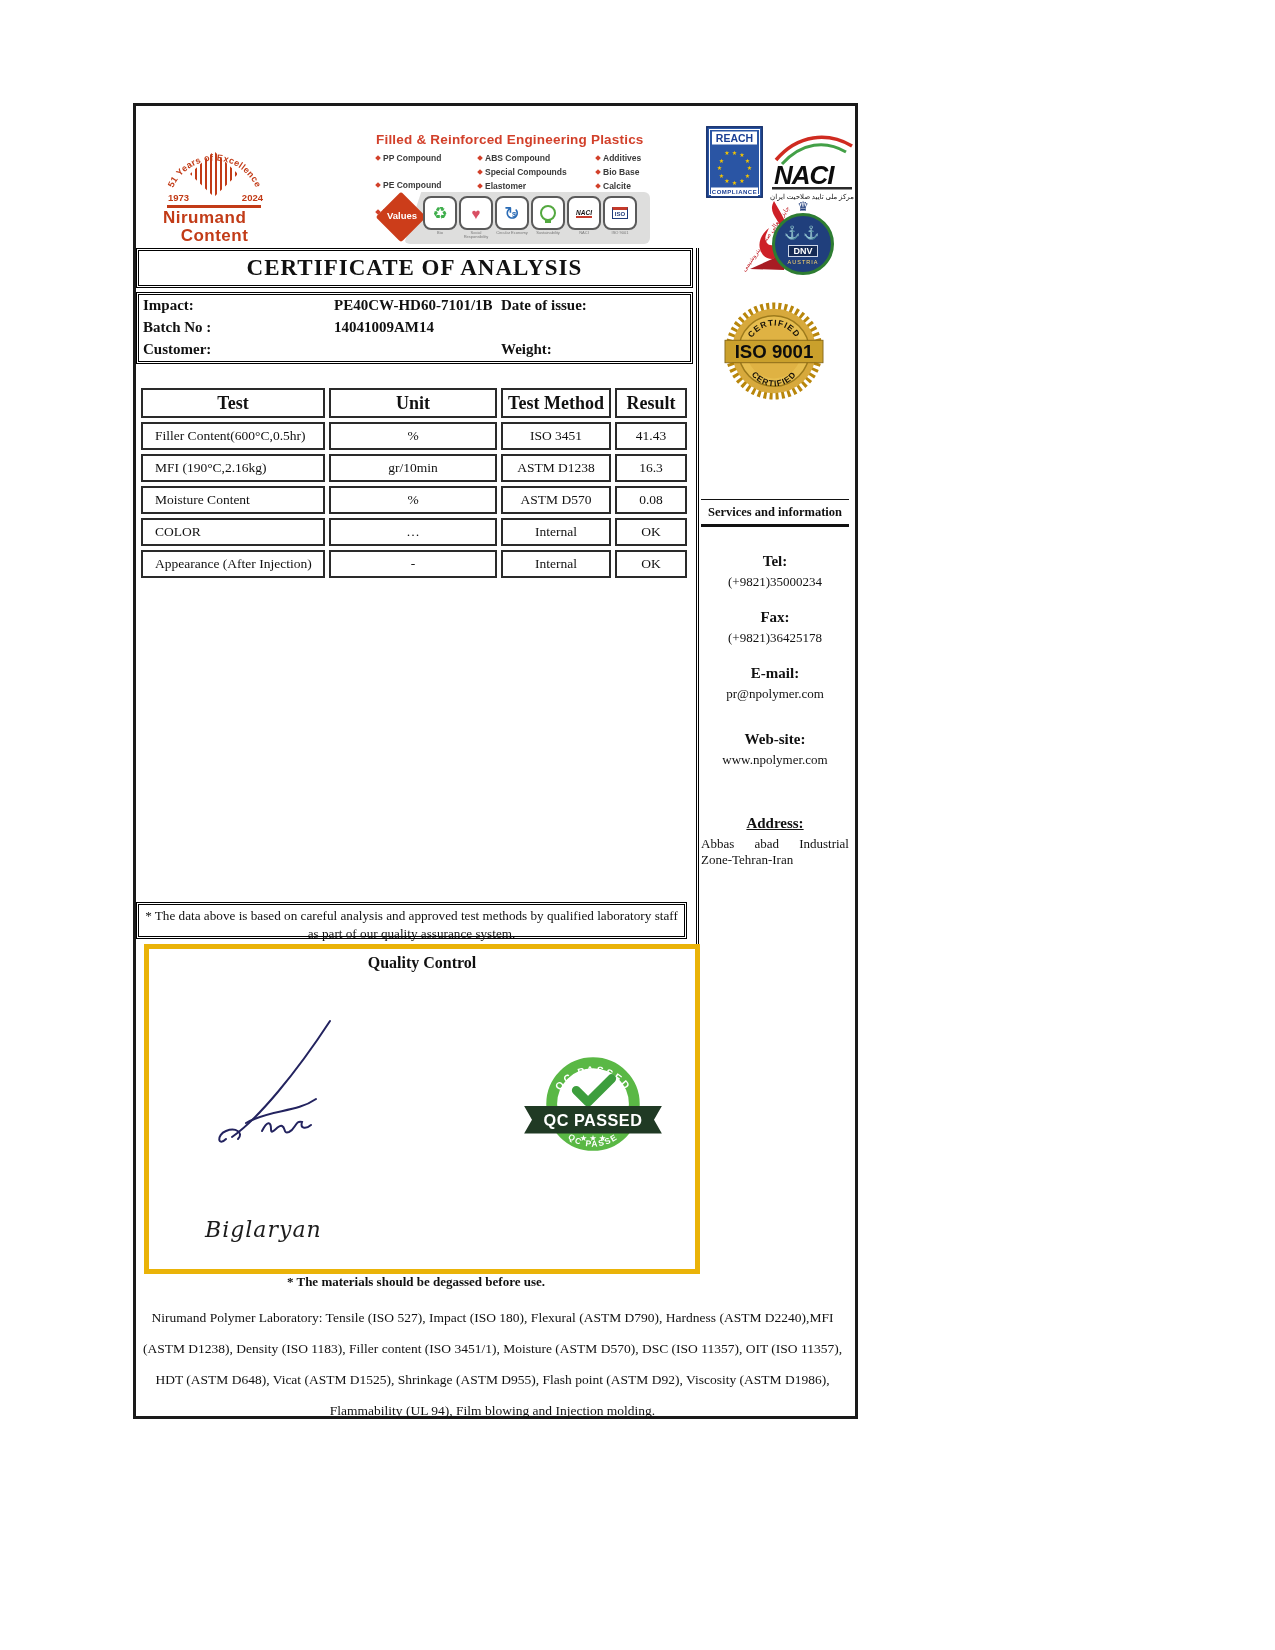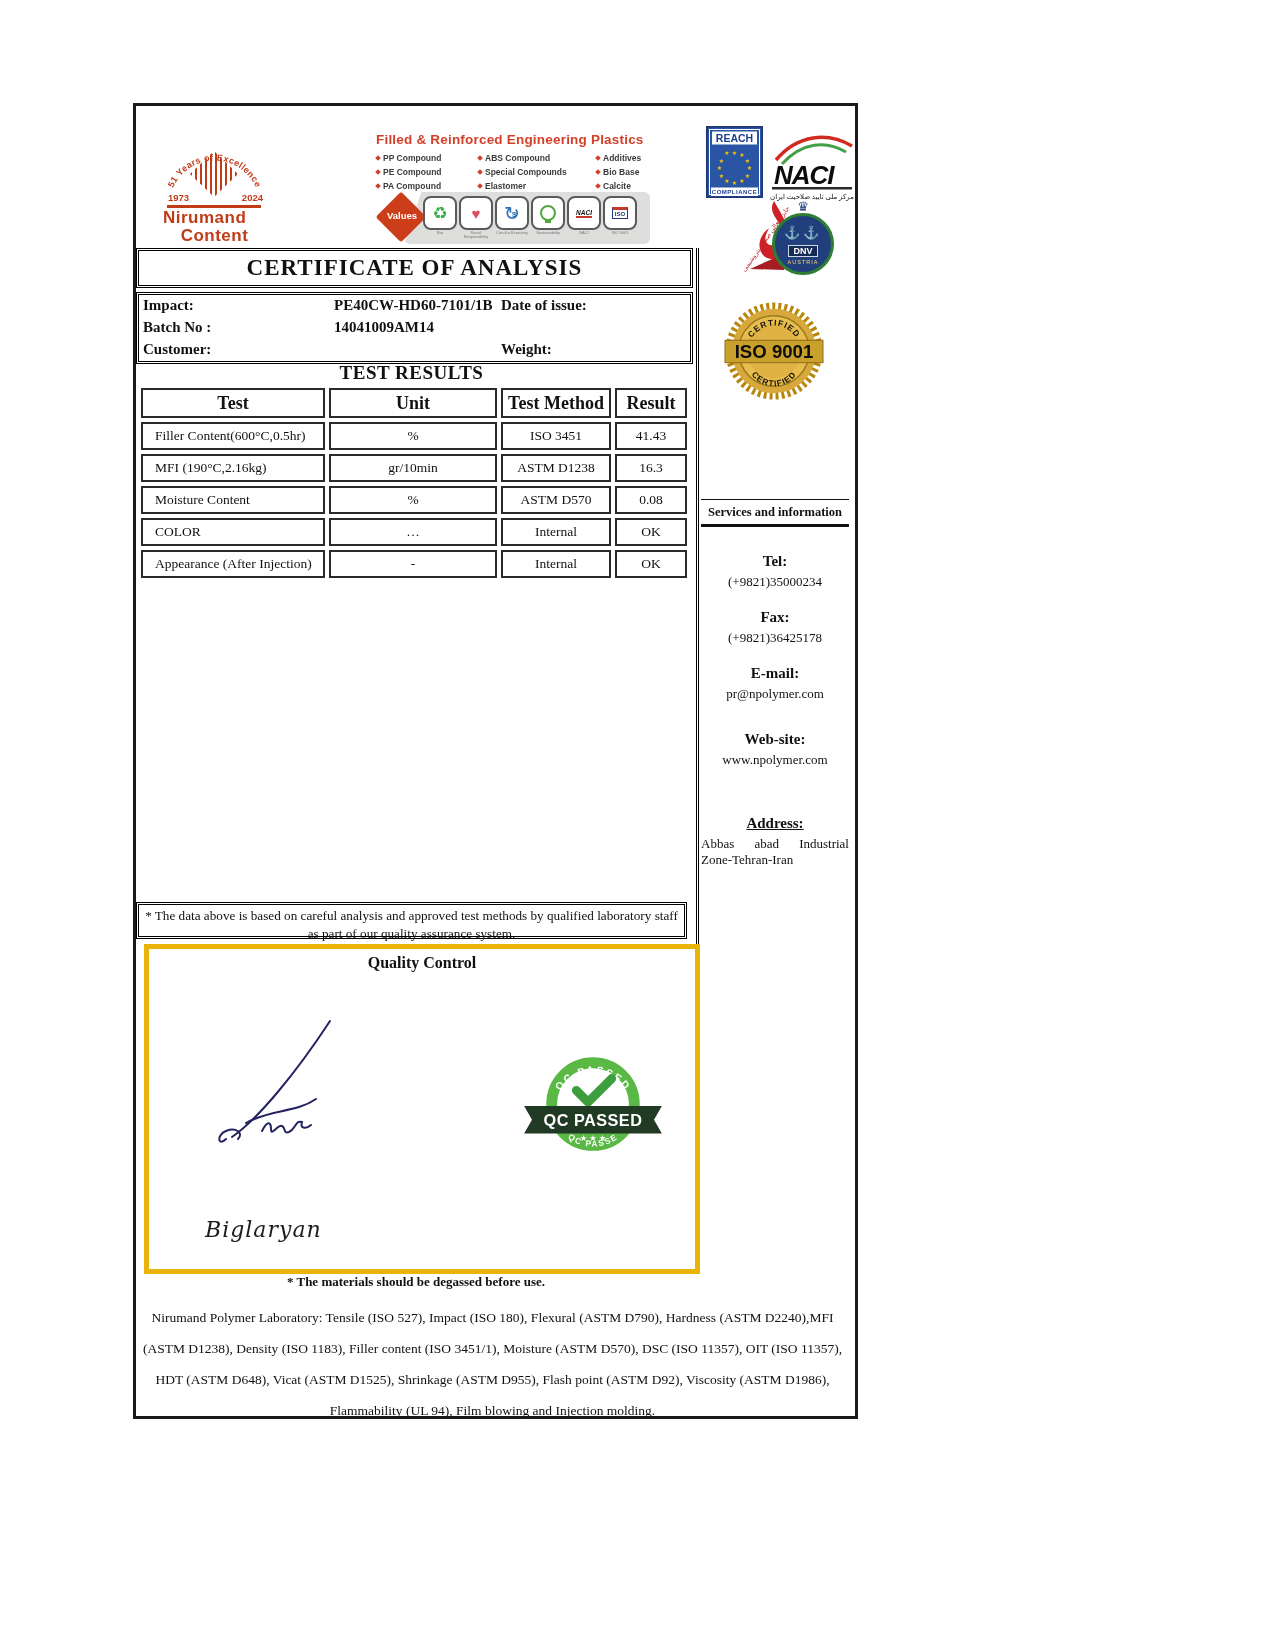--- a/index.html
+++ b/index.html
@@ -18,21 +18,21 @@
   .logo-years .yl{position:absolute;left:5px;}
   .logo-years .yr{position:absolute;right:3px;}
   .logo-rule{position:absolute;top:69px;left:4px;width:94px;height:2.5px;background:#c23b17;}
   .logo-n1{position:absolute;top:72px;left:0;width:100%;font-weight:bold;font-size:17px;letter-spacing:.5px;}
   .logo-n2{position:absolute;top:90px;left:0;width:100%;text-align:center;font-weight:bold;font-size:17px;letter-spacing:.5px;}
   
   .products{position:absolute;left:240px;top:26px;width:282px;font-family:"Liberation Sans", sans-serif;}
   .products .ptitle{font-size:13.5px;font-weight:bold;color:#d2402a;letter-spacing:.2px;}
   .pcols{display:flex;margin-top:4px;}
   .pcol{display:flex;flex-direction:column;}
-  .pcol.c1{width:102px;} .pcol.c2{width:118px;} .pcol.c3{width:62px;}
+  .pcol.c1{width:102px;gap:13px;} .pcol.c2{width:118px;} .pcol.c3{width:62px;}
   .pitem{font-size:8.5px;font-weight:bold;color:#3b3b3b;line-height:14px;white-space:nowrap;}
   .pitem::before{content:"";display:inline-block;width:4px;height:4px;background:#d2402a;
         transform:rotate(45deg);margin-right:3px;vertical-align:1px;}
   
   .vbanner{position:absolute;left:268px;top:86px;width:246px;height:52px;background:#dededd;
         border-radius:6px;clip-path:polygon(7% 0,100% 0,100% 100%,0 100%);}
   .vdiamond{position:absolute;left:247px;top:93px;width:36px;height:36px;background:#cc3d1a;
         transform:rotate(45deg);border-radius:3px;}
   .vdiamond span{position:absolute;left:0;top:11px;width:100%;text-align:center;transform:rotate(-45deg);
         color:#fff;font-family:"Liberation Sans", sans-serif;font-weight:bold;font-size:9.5px;}
@@ -288,21 +288,20 @@
       <div class="frow" style="top:24px;">
         <span class="lab">Batch No :</span>
         <span class="val">14041009AM14</span>
       </div>
       <div class="frow" style="top:46px;">
         <span class="lab">Customer:</span>
         <span class="val2">Weight:</span>
       </div>
     </div>
 
-    <div class="results-title">TEST RESULTS</div>
 
     <div class="rtable">
       <div class="cell head">Test</div>
       <div class="cell head">Unit</div>
       <div class="cell head">Test  Method</div>
       <div class="cell head">Result</div>
 
       <div class="cell test">Filler Content(600°C,0.5hr)</div>
       <div class="cell">%</div>
       <div class="cell">ISO 3451</div>

